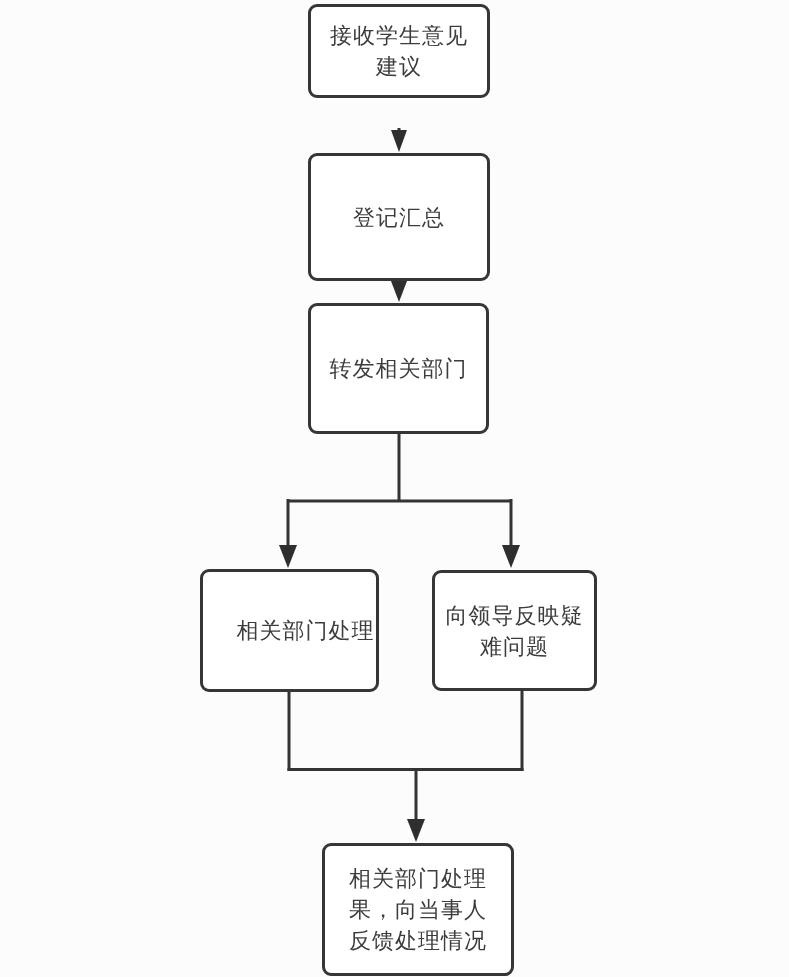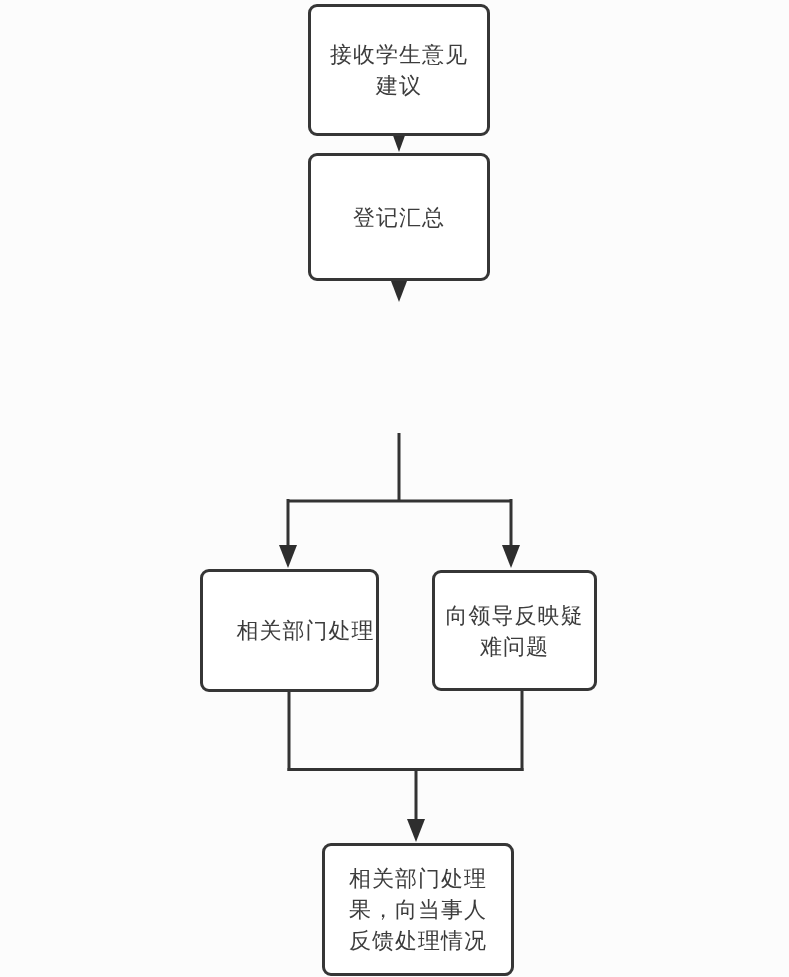--- a/index.html
+++ b/index.html
@@ -34,21 +34,21 @@
     text-align: center;
   }
   .node-label {
     display: block;
     white-space: pre-line;
     font-size: 22px;
     line-height: 31px;
     color: #3c3c3c;
     letter-spacing: 1px;
   }
-  #node-receive   { left: 308px; top: 4px;   width: 182px; height: 132px; }
+  #node-receive   { left: 308px; top: 4px;   width: 182px; height: 94px; }
   #node-register  { left: 308px; top: 153px; width: 182px; height: 128px; }
   #node-forward   { left: 308px; top: 303px; width: 181px; height: 131px; }
   #node-dept      { left: 200px; top: 569px; width: 179px; height: 123px; padding-left: 32px; }
   #node-leader    { left: 432px; top: 570px; width: 165px; height: 121px; }
   #node-result    { left: 322px; top: 843px; width: 192px; height: 133px; }
 </style>
 </head>
 <body>
 
 <div class="canvas">
@@ -85,20 +85,23 @@
 
   <div class="node" id="node-receive">
     <span class="node-label">接收学生意见
 建议</span>
   </div>
 
   <div class="node" id="node-register">
     <span class="node-label">登记汇总</span>
   </div>
 
+  <div class="node" id="node-forward">
+    <span class="node-label">转发相关部门</span>
+  </div>
 
   <div class="node" id="node-dept">
     <span class="node-label">相关部门处理</span>
   </div>
 
   <div class="node" id="node-leader">
     <span class="node-label">向领导反映疑
 难问题</span>
   </div>
 

